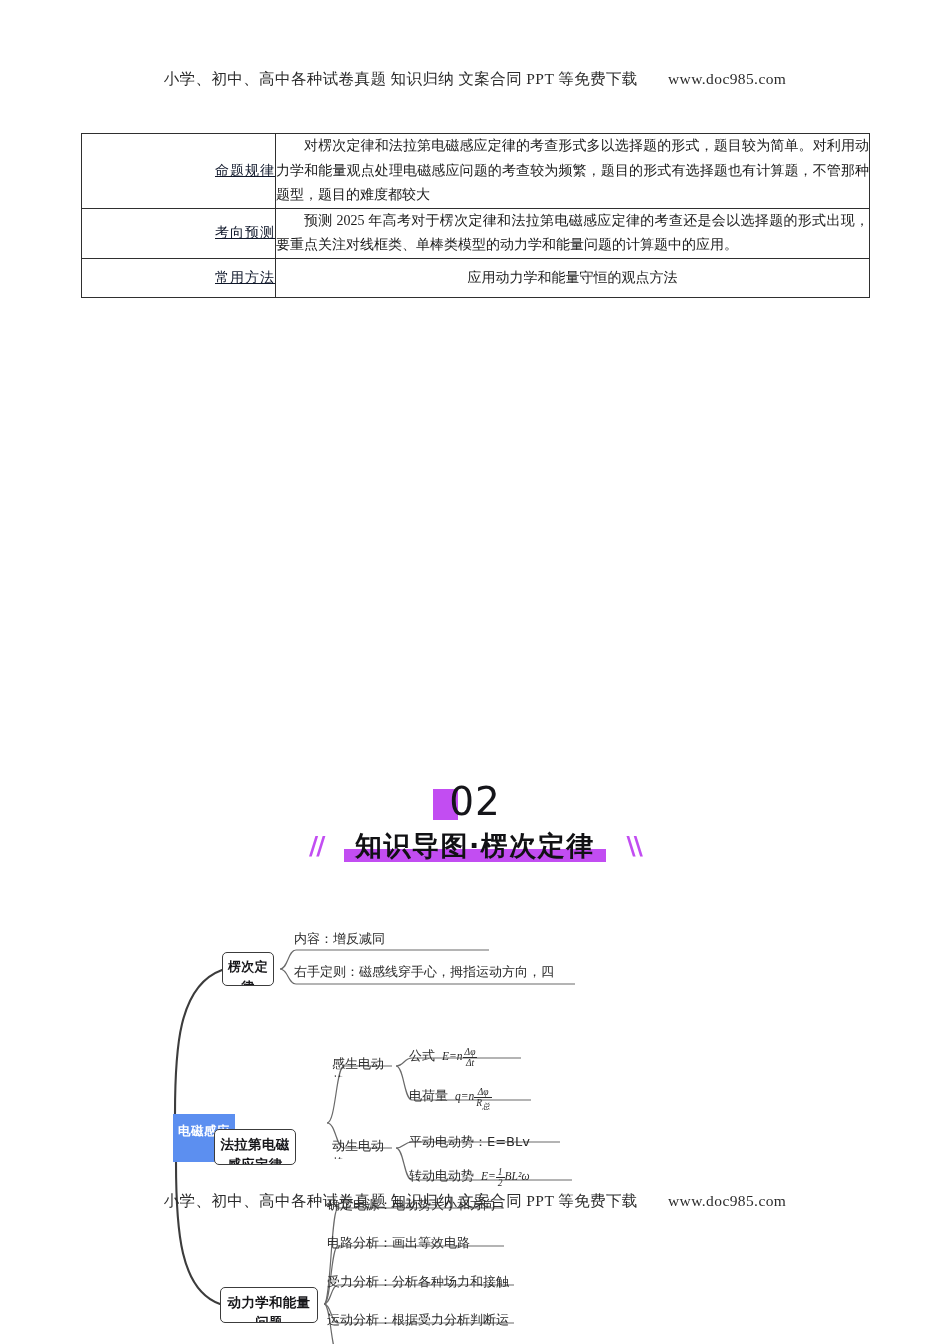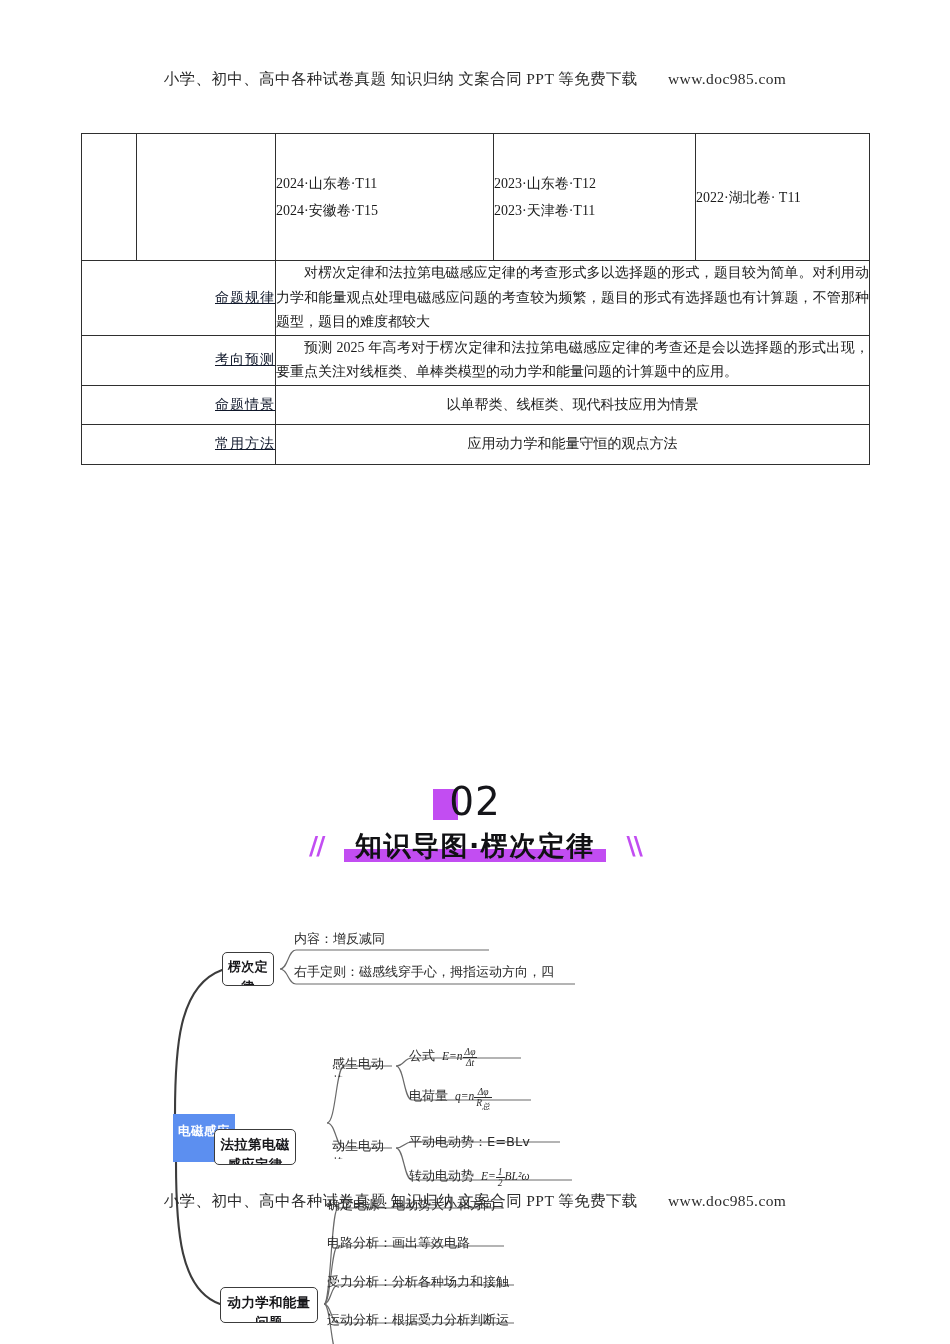--- a/index.html
+++ b/index.html
@@ -211,50 +211,31 @@
 
   <table class="tbl">
     <colgroup>
       <col class="c-lbl">
         <col class="c-lbl2">
         <col class="c-a">
         <col class="c-b">
         <col class="c-c">
     </colgroup>
     <tbody>
-      <tr>
-        <td>&nbsp;</td>
-        <td>&nbsp;</td>
-        <td class="exam-cell">
-          <div>2024·山东卷·T11</div>
-          <div>2024·安徽卷·T15</div>
-        </td>
-        <td class="exam-cell">
-          <div>2023·山东卷·T12</div>
-          <div>2023·天津卷·T11</div>
-        </td>
-        <td class="exam-cell">
-          <div>2022·湖北卷· T11</div>
-        </td>
-      </tr>
 
       <tr>
         <td class="rowlabel" colspan="2">命题规律</td>
         <td class="rowbody indent" colspan="3">对楞次定律和法拉第电磁感应定律的考查形式多以选择题的形式，题目较为简单。对利用动力学和能量观点处理电磁感应问题的考查较为频繁，题目的形式有选择题也有计算题，不管那种题型，题目的难度都较大</td>
       </tr>
 
       <tr>
         <td class="rowlabel" colspan="2">考向预测</td>
         <td class="rowbody indent" colspan="3">预测 2025 年高考对于楞次定律和法拉第电磁感应定律的考查还是会以选择题的形式出现，要重点关注对线框类、单棒类模型的动力学和能量问题的计算题中的应用。</td>
       </tr>
 
-      <tr>
-        <td class="rowlabel" colspan="2">命题情景</td>
-        <td class="rowbody center" colspan="3">以单帮类、线框类、现代科技应用为情景</td>
-      </tr>
 
       <tr>
         <td class="rowlabel" colspan="2">常用方法</td>
         <td class="rowbody center" colspan="3">应用动力学和能量守恒的观点方法</td>
       </tr>
     </tbody>
   </table>
 
   <div class="sect">
     <div class="sect-num-wrap">

